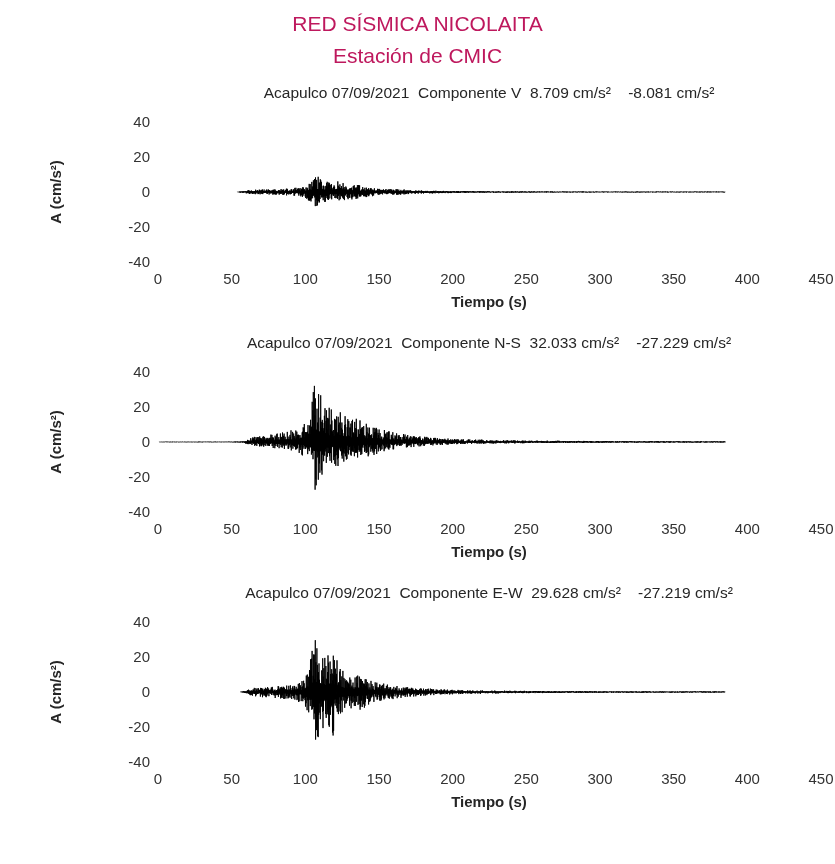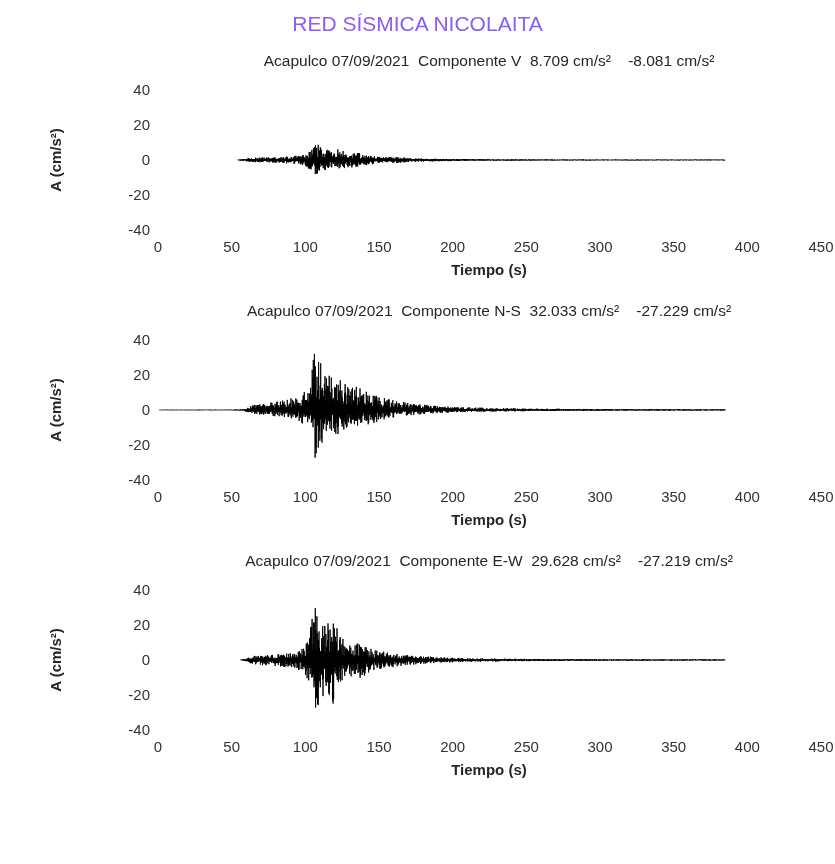--- a/index.html
+++ b/index.html
@@ -1,33 +1,34 @@
 <!DOCTYPE html>
 <html><head>
 <meta charset="utf-8">
 <style>
   html,body{margin:0;padding:0;background:#ffffff;}
   body{width:835px;font-family:"Liberation Sans",sans-serif;color:#262626;}
   .page{width:835px;}
   .header{text-align:center;margin:8px 0 2px 0;}
-  .header-line{font-size:21px;line-height:32px;color:#8b5cf6;}
+  .header-line{font-size:21px;line-height:32px;color:#be185d;}
   .chart-block{margin:0 0 6px 0;padding-left:43px;}
   svg{display:block;}
   .chart-title{font-size:15.5px;fill:#262626;white-space:pre;}
   .axis-title{font-size:15px;font-weight:bold;fill:#262626;}
   .tick{font-size:15px;fill:#333333;}
   .trace{fill:none;stroke:#000000;stroke-width:0.9;stroke-linejoin:round;}
 </style>
 </head>
 <body>
 
 <div class="page">
 
   <div class="header">
     <div class="header-line">RED SÍSMICA NICOLAITA</div>
+    <div class="header-line">Estación de CMIC</div>
   </div>
 
   <div class="chart-block">
     <svg width="835" height="244" viewBox="0 0 835 244" xmlns="http://www.w3.org/2000/svg">
       <text class="chart-title" x="446" y="24" text-anchor="middle" xml:space="preserve">Acapulco 07/09/2021  Componente V  8.709 cm/s²    -8.081 cm/s²</text>
       <text class="axis-title" x="18" y="118" transform="rotate(-90 18 118)" text-anchor="middle">A (cm/s²)</text>
       <text class="axis-title" x="446" y="233" text-anchor="middle">Tiempo (s)</text>
       <g>
           <text x="115" y="210" text-anchor="middle" class="tick">0</text>
           <text x="188.66666666666666" y="210" text-anchor="middle" class="tick">50</text>

